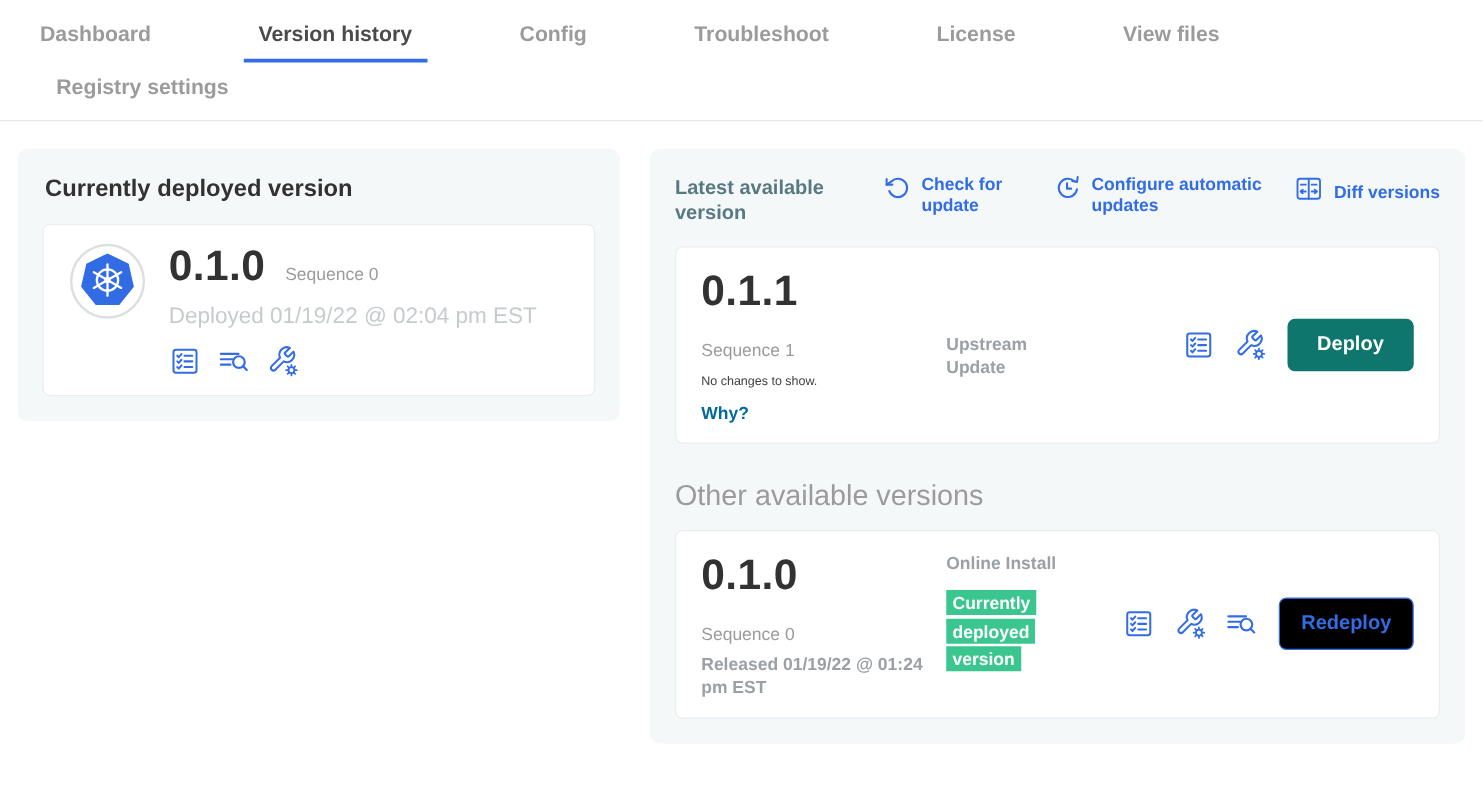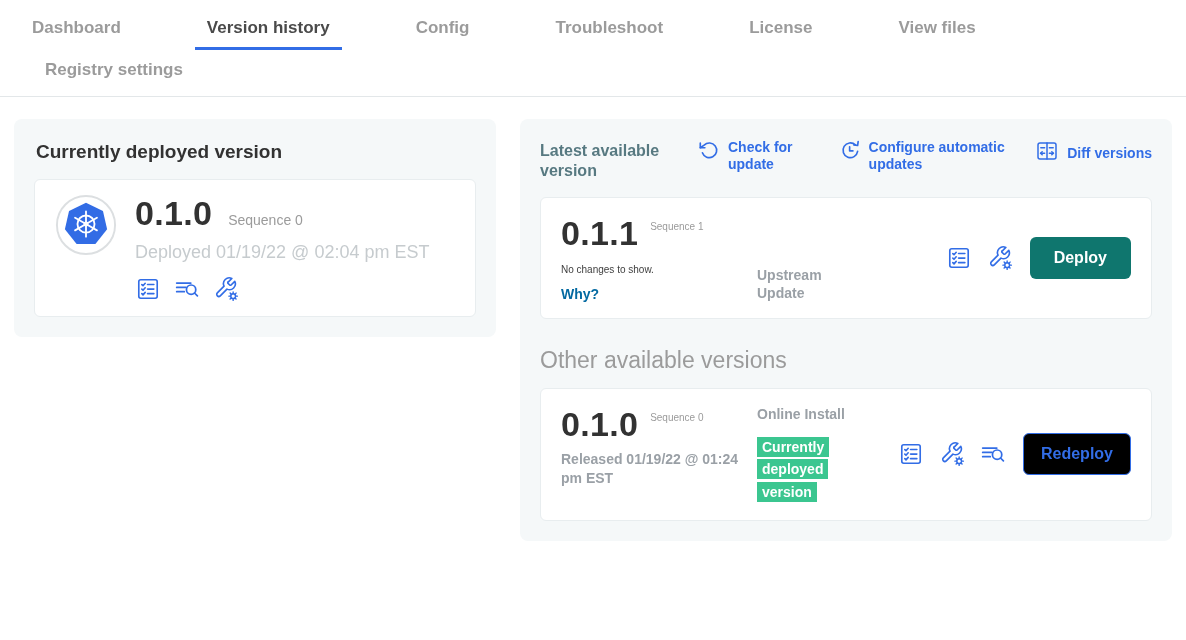--- a/index.html
+++ b/index.html
@@ -30,29 +30,29 @@
   .ver-num { font-size:34px; font-weight:700; color:#323232; letter-spacing:.3px; }
   .seq { font-size:14px; color:#9b9b9b; }
   .deployed-ts { font-size:18px; font-weight:400; color:#c6cbce; margin-top:9px; }
   .icons-row { display:flex; gap:13px; margin-top:13px; align-items:center; }
   .icons-row svg, .row-icons svg { display:block; }
 
   
   .right-panel { width:652px; }
   .rc-header { display:flex; align-items:flex-start; }
   .rc-title { width:152px; font-size:16px; font-weight:700; color:#577981; line-height:1.25; padding-top:2px; }
-  .rc-actions { display:flex; flex:1; justify-content:space-between; align-items:flex-start; margin-left:6px; }
+  .rc-actions { display:flex; flex:1; justify-content:flex-end; align-items:flex-start; margin-left:6px;gap:14px; }
   .rc-link { display:flex; gap:8px; align-items:flex-start; color:#326de6; font-size:14px;
     font-weight:700; line-height:1.2; }
   .rc-link .lbl { max-width:148px; }
   .rc-link.single { align-items:center; }
   .version-row { margin-top:16px; padding:16px 20px; display:flex; align-items:flex-start; }
   .col-version { width:196px; flex:none; }
-  .vr { display:flex; gap:12px; align-items:flex-start; }
-  .seq-wrap { width:80px; font-size:10px; color:#9b9b9b; line-height:1.2; padding-top:7px; }
+  .vr { display:flex; gap:12px; align-items:flex-start;flex-direction:column; }
+  .seq-wrap { width:80px; font-size:14px; color:#9b9b9b; line-height:1.2; padding-top:7px; }
   .released { font-size:14px; font-weight:700; color:#9aa0a6; line-height:1.3; margin-top:6px; width:182px; }
   .no-changes { font-size:10px; color:#404040; margin-top:11px; }
   .why { font-size:14px; font-weight:700; color:#0369a1; margin-top:11px; }
   .col-source { width:106px; flex:none; font-size:14px; font-weight:700; color:#9aa0a6; line-height:1.3; }
   .col-source.offset { margin-top:52px; }
   .badge-wrap { width:82px; margin-top:12px; }
   .badge { display:inline; background:#3bc690; color:#fff; font-size:14px; font-weight:700;
     line-height:1.62; padding:2px 5px; box-decoration-break:clone; -webkit-box-decoration-break:clone; }
   .col-actions { margin-left:auto; display:flex; align-items:center; gap:17px; align-self:center; }
   .row-icons { display:flex; gap:15px; align-items:center; }

